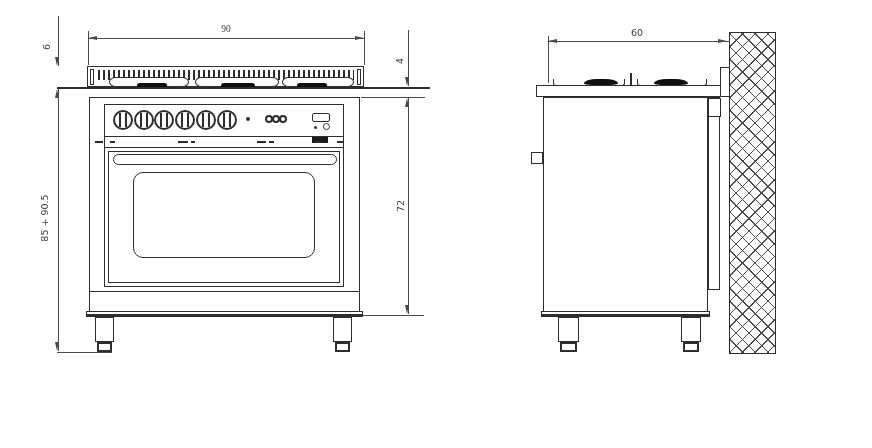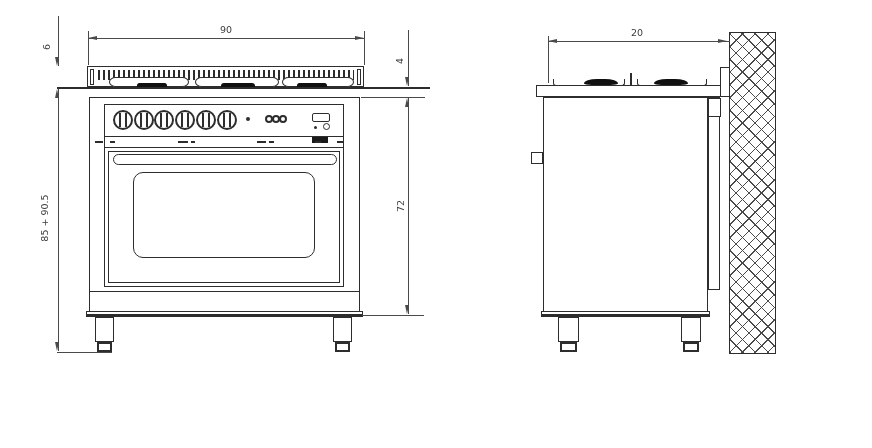--- a/index.html
+++ b/index.html
@@ -95,21 +95,21 @@
     <div class="box" style="left:335px;top:342px;width:15px;height:10px;border-width:2px;"></div>
   </div>
 
   <div>
 
     <div class="dl" style="left:88px;top:31px;width:1px;height:34px;"></div>
     <div class="dl" style="left:364px;top:31px;width:1px;height:34px;"></div>
     <div class="dl" style="left:88px;top:38px;width:276px;height:1px;"></div>
     <div class="ar ar-l" style="left:88px;top:36px;"></div>
     <div class="ar ar-r" style="left:355px;top:36px;"></div>
-    <div class="lbl" style="left:226px;top:29px;">90</div>
+    <div class="lbl" style="left:226px;top:29px;font-family:Liberation Serif, serif;">90</div>
 
     <div class="dl" style="left:58px;top:16px;width:1px;height:50px;"></div>
     <div class="ar ar-d" style="left:55px;top:57px;"></div>
     <div class="vlbl" style="left:46px;top:47px;">6</div>
 
     <div class="dl" style="left:58px;top:89px;width:1px;height:262px;"></div>
     <div class="ar ar-u" style="left:55px;top:89px;"></div>
     <div class="ar ar-d" style="left:55px;top:342px;"></div>
     <div class="dl" style="left:57px;top:352px;width:55px;height:1px;"></div>
     <div class="vlbl" style="left:44px;top:218px;">85 + 90.5</div>
@@ -149,16 +149,16 @@
 
     <div class="wall" style="left:729px;top:32px;width:47px;height:322px;"></div>
   </div>
 
   <div>
 
     <div class="dl" style="left:548px;top:36px;width:1px;height:47px;"></div>
     <div class="dl" style="left:548px;top:41px;width:182px;height:1px;"></div>
     <div class="ar ar-l" style="left:548px;top:39px;"></div>
     <div class="ar ar-r" style="left:718px;top:39px;"></div>
-    <div class="lbl" style="left:637px;top:32px;">20</div>
+    <div class="lbl" style="left:637px;top:32px;">60</div>
   </div>
 
 </div>
 
 </body></html>

